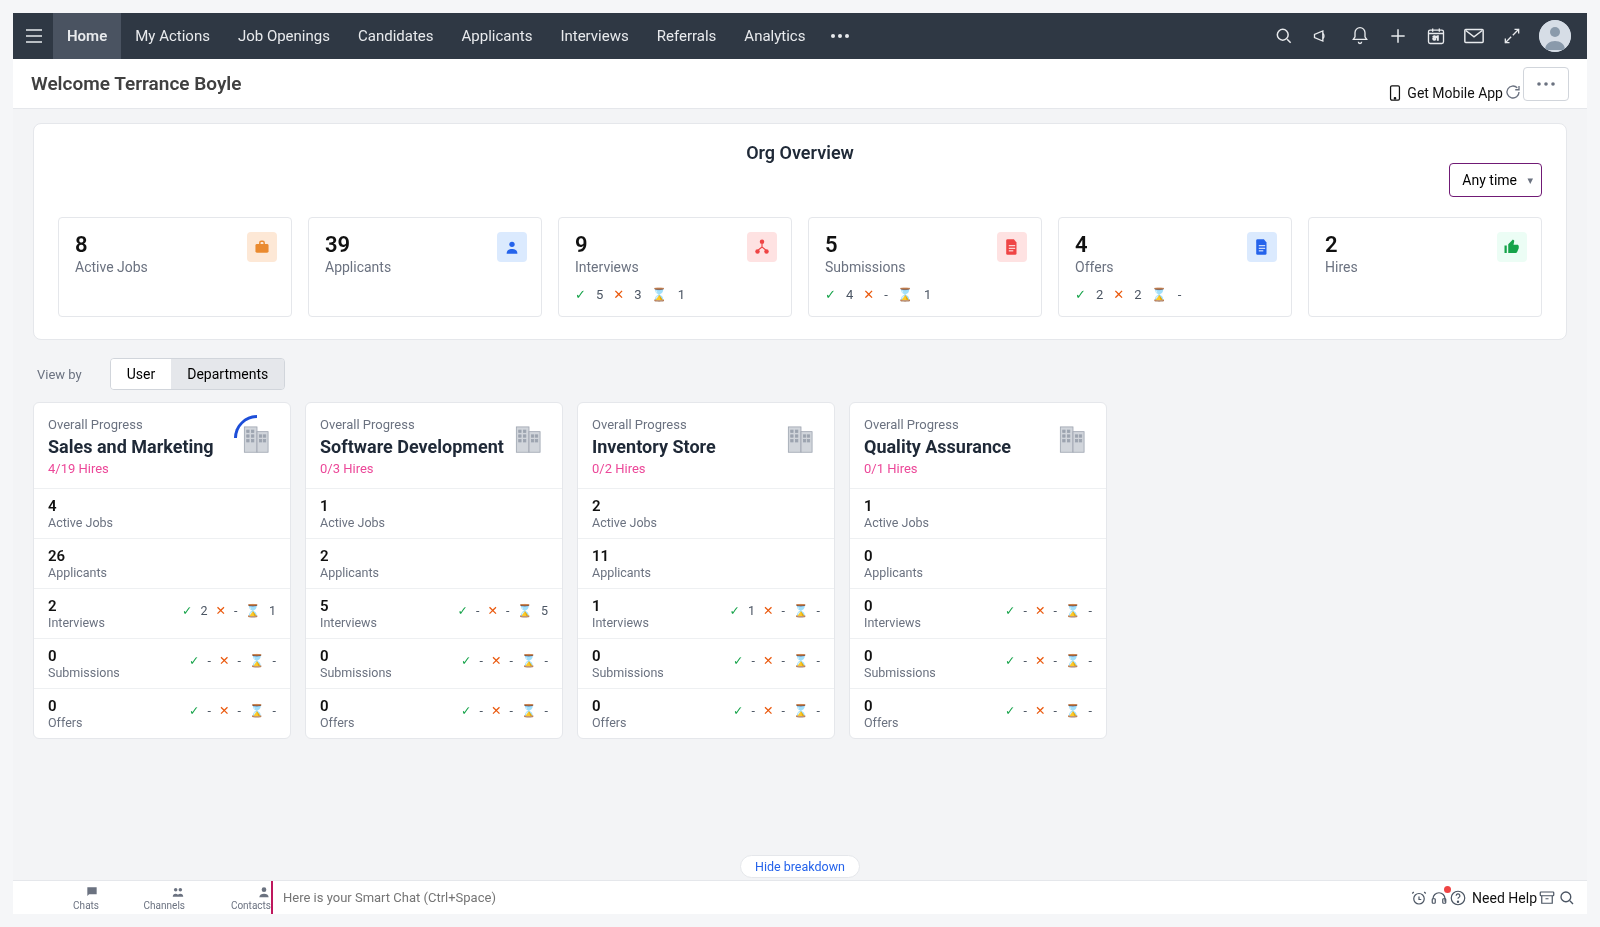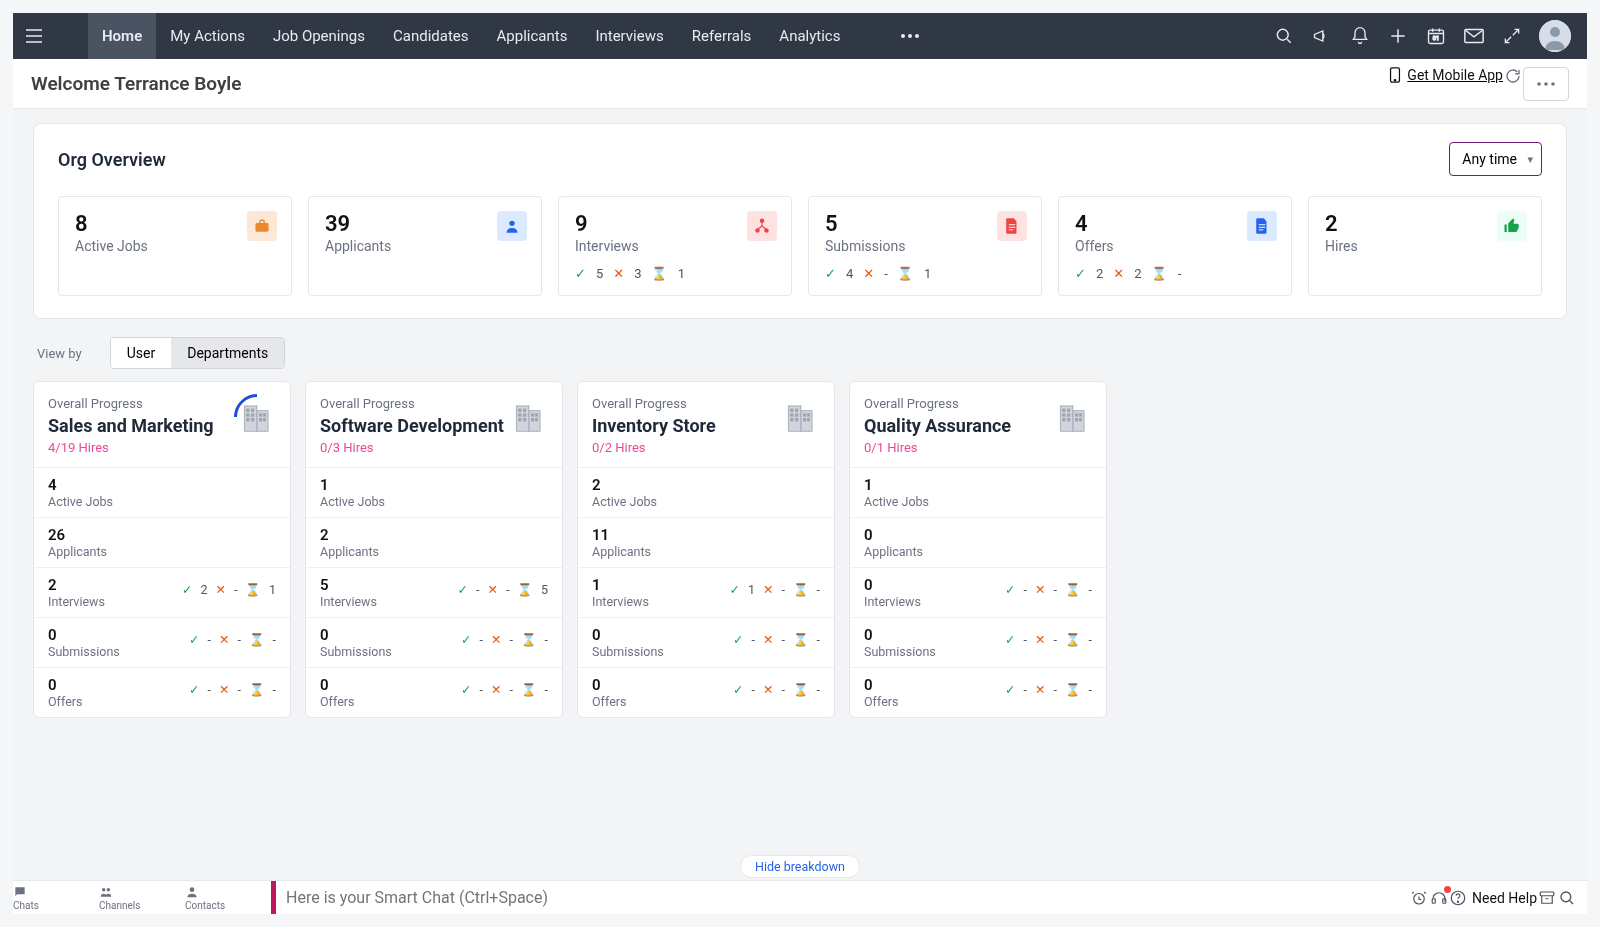--- a/index.html
+++ b/index.html
@@ -1,47 +1,47 @@
 <!DOCTYPE html>
 <html><head>
 <meta charset="utf-8">
 <style>
 * { box-sizing: border-box; margin: 0; padding: 0; font-family: -apple-system, BlinkMacSystemFont, "Segoe UI", Roboto, Arial, sans-serif; }
 body { background: #000; width: 1600px; height: 927px; overflow: hidden; }
 .app { background: #f5f6f8; width: 1600px; height: 927px; padding: 13px; position: relative; }
 
 
-.topbar { background: #2f3844; height: 46px; display: flex; align-items: center; color: #e8eaed; padding: 0 8px; gap: 35px; }
+.topbar { background: #2f3844; height: 46px; display: flex; align-items: center; color: #e8eaed; padding: 0 8px; }
 .hamburger { width: 26px; height: 26px; display: flex; align-items: center; justify-content: center; cursor: pointer; margin-right: 6px; }
 .hamburger svg { stroke: #e8eaed; }
 .nav-tabs { display: flex; align-items: stretch; height: 46px; }
 .nav-tab { display: flex; align-items: center; padding: 0 14px; font-size: 15px; color: #e8eaed; cursor: pointer; }
 .nav-tab.active { background: #4a5361; font-weight: 600; }
 .nav-more { display:flex; align-items:center; padding:0 12px; cursor:pointer; }
 .topbar-right { margin-left: auto; display: flex; align-items: center; gap: 16px; padding-right: 8px; }
 .topbar-right .ticon { width: 22px; height: 22px; display:flex; align-items:center; justify-content:center; cursor:pointer; }
 .avatar { width: 32px; height: 32px; border-radius: 50%; background: #cfd8e3; overflow:hidden; display:flex; align-items:center; justify-content:center; cursor:pointer; }
 .avatar svg { width: 32px; height: 32px; }
 
 
 .subheader { background: #fff; border-bottom: 1px solid #e5e7eb; height: 50px; display:flex; align-items:center; padding: 0 18px; }
 .welcome { font-size: 19px; font-weight: 600; color: #404040; }
-.subheader-right { margin-left:auto; display:flex; align-items:flex-start; gap:1px;text-decoration:underline; }
+.subheader-right { margin-left:auto; display:flex; align-items:flex-end; gap:1px; }
 .mobile-link { font-size: 14px; color: #111; cursor:pointer; display:flex; align-items:center; gap:6px; }
 .refresh-btn { cursor:pointer; color:#6b7280; }
 .home-dd { border:1px solid #d1d5db; border-radius:4px; height:34px; padding:0 26px 0 12px; font-size:14px; display:flex; align-items:center; cursor:pointer; position:relative; background:#fff; }
 .home-dd::after { content:"▾"; position:absolute; right:8px; color:#6b7280; font-size:11px; }
 .kebab-btn { border:1px solid #d1d5db; border-radius:4px; height:34px; width:46px; display:flex; align-items:center; justify-content:center; cursor:pointer; background:#fff; color:#6b7280; }
 
 
 .content { background:#f3f4f6; padding: 14px 20px 0 20px; height: calc(100% - 46px - 50px - 34px); overflow:hidden; position:relative; }
 .panel { background:#fff; border-radius:8px; padding: 18px 24px 22px 24px; border:1px solid #e5e7eb; }
 
 
-.panel-hd { display:flex; align-items:center; }
+.panel-hd { display:flex; align-items:center;flex-direction:column; }
 .panel-title { font-size:18px; font-weight:600; color:#1f2937; }
 .anytime { margin-left:auto; border:1px solid #701a75; border-radius:4px; height:34px; padding:0 24px 0 12px; font-size:14px; display:flex; align-items:center; position:relative; cursor:pointer; }
 .anytime::after { content:"▾"; position:absolute; right:8px; color:#6b7280; font-size:11px; }
 
 
 .stat-row { display:flex; gap:16px; margin-top:20px; }
 .stat-card { flex:1; border:1px solid #e5e7eb; border-radius:4px; padding:14px 16px 14px 16px; position:relative; min-height:96px; }
 .stat-num { font-size:22px; font-weight:600; color:#111; }
 .stat-label { font-size:14px; color:#6b7280; margin-top:2px; }
 .stat-icon-box { position:absolute; top:14px; right:14px; width:30px; height:30px; border-radius:4px; display:flex; align-items:center; justify-content:center; }
@@ -74,23 +74,23 @@
 .dm-right { display:flex; gap:8px; font-size:12.5px; align-items:center; color:#4b5563; margin-top:6px; white-space:nowrap; }
 .dm-right .chk { color:#16a34a; }
 .dm-right .xmk { color:#ea580c; }
 .dm-right .hg { color:#6b7280; }
 
 .hide-breakdown { position:absolute; left:50%; transform:translateX(-50%); bottom:2px; background:#fff; border:1px solid #e5e7eb; border-radius:14px; font-size:12.5px; color:#2563eb; padding:3px 14px; cursor:pointer; }
 
 
 .bottombar { position:absolute; left:13px; right:13px; bottom:13px; height:34px; background:#fff; border-top:1px solid #e5e7eb; display:flex; align-items:center; font-size:12px; color:#6b7280; }
 .bb-tabs { display:flex; }
-.bb-tab { width:86px; display:flex; flex-direction:column; align-items:flex-start; justify-content:center; cursor:pointer; gap:1px; font-size:10px; }
+.bb-tab { width:86px; display:flex; flex-direction:column; align-items:flex-end; justify-content:center; cursor:pointer; gap:1px; font-size:10px; }
 .bb-tab svg { width:14px; height:14px; }
-.bb-input { flex:1; border:none; outline:none; height:100%; padding:0 10px; font-size:16px; color:#1d4ed8; border-left:5px solid #be185d; }
+.bb-input { flex:1; border:none; outline:none; height:100%; padding:0 10px; font-size:13px; color:#1d4ed8; border-left:2px solid #be185d; }
 .bb-right { display:flex; align-items:center; padding:0 10px; }
 .bb-right .sicon { width:20px; height:20px; display:flex; align-items:center; justify-content:center; cursor:pointer; color:#4b5563; position:relative; }
 .need-help { font-size:14px; color:#111; cursor:pointer; display:flex; align-items:center; gap:5px; }
 .red-dot { position:absolute; top:-2px; right:-2px; width:7px; height:7px; background:#ef4444; border-radius:50%; }
 
 
 svg { display:block; }
 </style>
 </head>
 <body>

